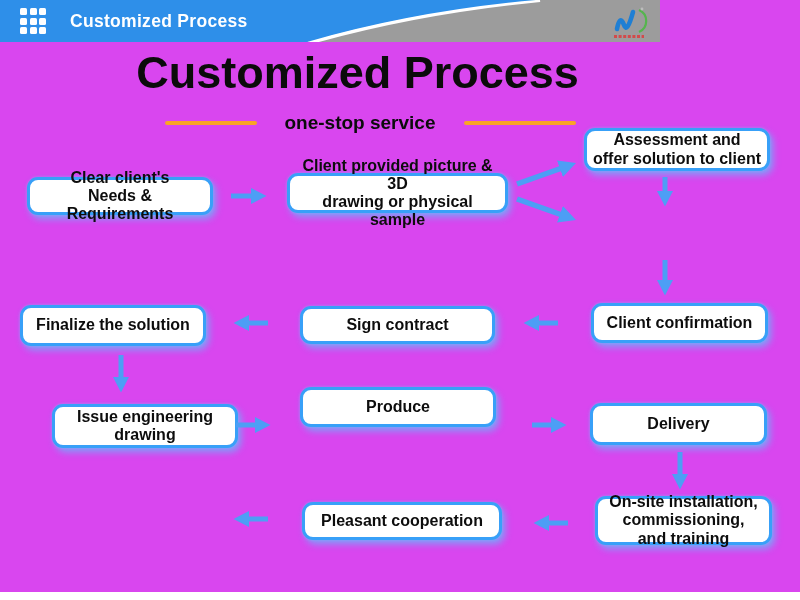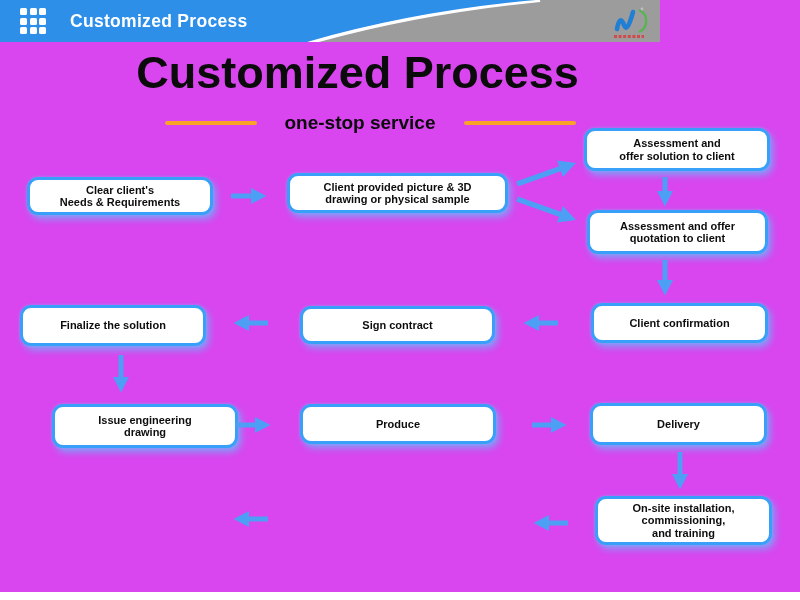--- a/index.html
+++ b/index.html
@@ -32,21 +32,21 @@
   .subtitle-line{height:3.5px;background:#f9a426;border-radius:2px;}
   .subtitle-line.l{width:92px;}
   .subtitle-line.r{width:112px;}
   .subtitle-text{font-size:19px;font-weight:bold;color:#0b0b0b;}
   
   .flow-box{
     position:absolute;box-sizing:border-box;background:#fff;
     border:3px solid #38a0f8;border-radius:11px;
     box-shadow:3px 4px 7px rgba(110,175,250,.85),0 0 3px rgba(140,190,255,.5);
     display:flex;align-items:center;justify-content:center;
-    font-size:11px;font-weight:bold;line-height:1.13;text-align:center;
+    font-size:16px;font-weight:bold;line-height:1.13;text-align:center;
     white-space:pre-line;color:#0d0d0d;padding:2px 4px;
   }
   .arrows{position:absolute;left:0;top:0;pointer-events:none;}
 </style>
 </head>
 <body>
 
 <div class="stage">
 
   <div class="header-bar">
@@ -81,32 +81,31 @@
     <div class="subtitle-text">one-stop service</div>
     <div class="subtitle-line r"></div>
   </div>
 
   <div class="flow-box" style="left:27px;top:177px;width:186px;height:38px;">Clear client's
 Needs &amp; Requirements</div>
   <div class="flow-box" style="left:287px;top:173px;width:221px;height:40px;">Client provided picture &amp; 3D
 drawing or physical sample</div>
   <div class="flow-box" style="left:584px;top:128px;width:186px;height:43px;">Assessment and
 offer solution to client</div>
-  <div class="flow-box" style="left:587px;top:210px;width:181px;height:44px;">Assessment and offer
-quotation to client</div>
   <div class="flow-box" style="left:591px;top:303px;width:177px;height:40px;text-align:center;">Client confirmation</div>
   <div class="flow-box" style="left:300px;top:306px;width:195px;height:38px;">Sign contract</div>
   <div class="flow-box" style="left:20px;top:305px;width:186px;height:41px;">Finalize the solution</div>
   <div class="flow-box" style="left:28px;top:404px;width:186px;height:44px;margin-left:24px;">Issue engineering
 drawing</div>
-  <div class="flow-box" style="left:300px;top:404px;width:196px;height:40px;">Produce</div>
+  <div class="flow-box" style="left:300px;top:387px;width:196px;height:40px;">Produce</div>
   <div class="flow-box" style="left:590px;top:403px;width:177px;height:42px;">Delivery</div>
   <div class="flow-box" style="left:595px;top:496px;width:177px;height:49px;">On-site installation,
 commissioning,
 and training</div>
+  <div class="flow-box" style="left:302px;top:502px;width:200px;height:38px;">Pleasant cooperation</div>
 
   <svg class="arrows" width="800" height="600">
     <defs>
       <marker id="ah" markerWidth="3.6" markerHeight="3.4" refX="0.4" refY="1.6" orient="auto">
         <path d="M0,0 L3.1,1.6 L0,3.2 Z" fill="#4d9ef5"></path>
       </marker>
     </defs>
     <g stroke="#4d9ef5" stroke-width="5" fill="none">
       <line x1="231" y1="196" x2="253" y2="196" marker-end="url(#ah)"></line>
       <line x1="517" y1="184" x2="562" y2="168" stroke-width="5.5" marker-end="url(#ah)"></line>

